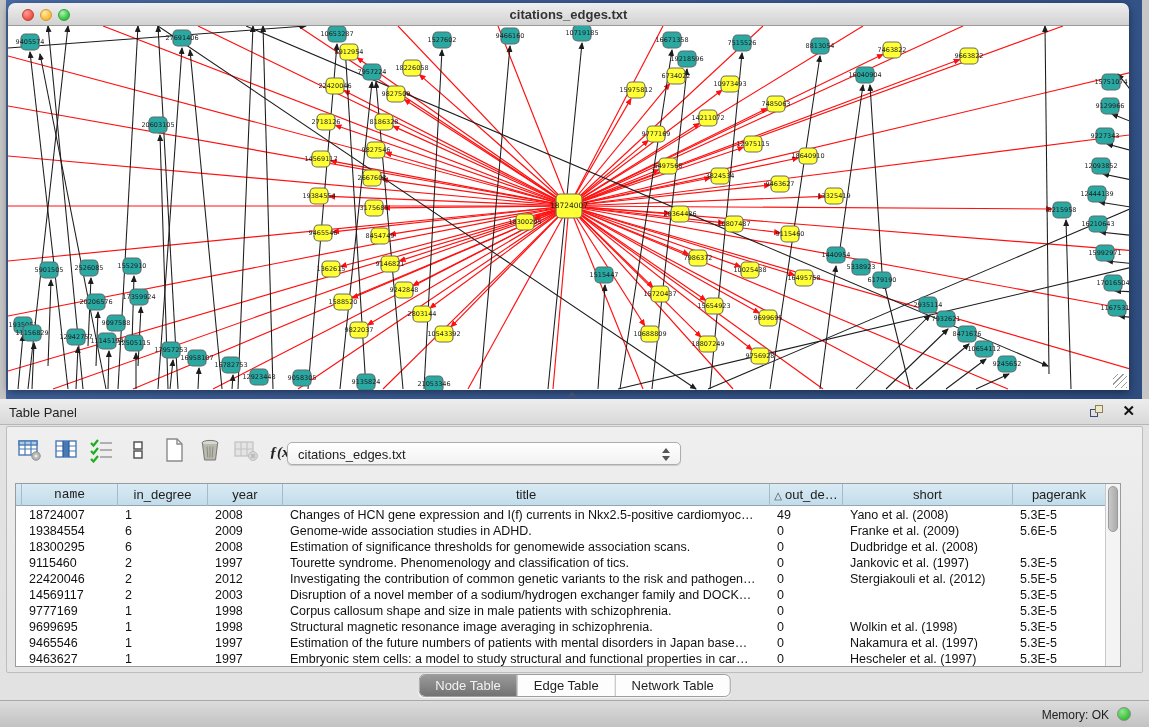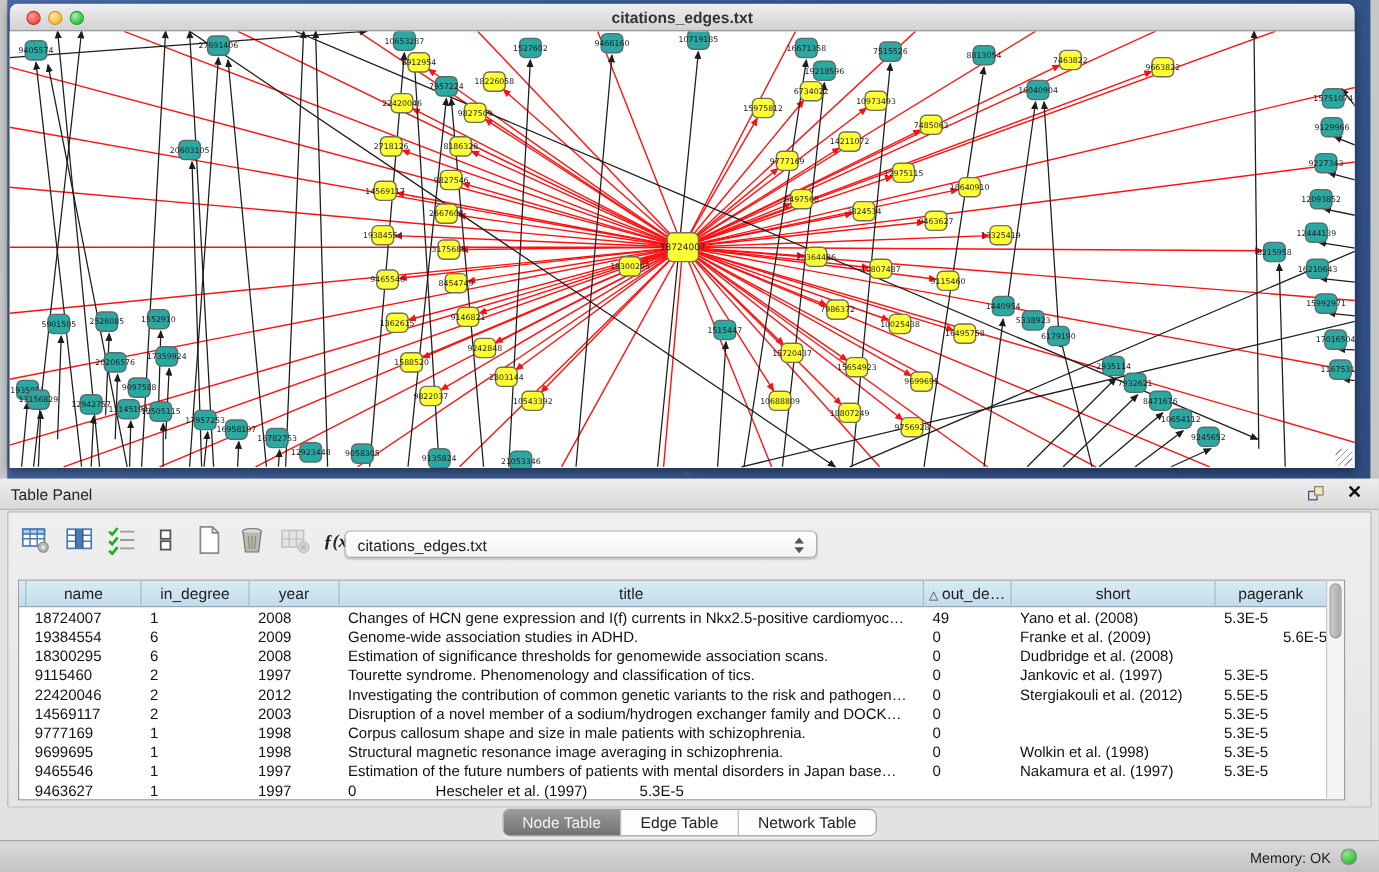--- a/index.html
+++ b/index.html
@@ -494,21 +494,21 @@
     <div class="combo">
       <span class="combo-text">citations_edges.txt</span>
       <span class="combo-arrows">
           <span class="up"></span>
           <span class="dn"></span>
         </span>
     </div>
     <div class="data-table">
       <div class="thead">
           <div class="th" style="width: 6px;"></div>
-          <div class="th" style="width: 96px;"><span>name</span></div>
+          <div class="th" style="width: 96px; font-family: Liberation Mono, monospace;"><span>name</span></div>
           <div class="th" style="width: 90px;"><span>in_degree</span></div>
           <div class="th" style="width: 75px;"><span>year</span></div>
           <div class="th" style="width: 487px;"><span>title</span></div>
           <div class="th" style="width: 73px;"><span class="sort-tri">△</span><span>out_de…</span></div>
           <div class="th" style="width: 170px;"><span>short</span></div>
           <div class="th" style="width: 93px;"><span>pagerank</span></div>
         </div>
       <div class="tbody">
           <div class="tr">
             <div class="td" style="width: 6px; padding: 0px;"></div>
@@ -521,21 +521,21 @@
             <div class="td" style="width: 93px;">5.3E-5</div>
           </div>
           <div class="tr">
             <div class="td" style="width: 6px; padding: 0px;"></div>
             <div class="td" style="width: 96px;">19384554</div>
             <div class="td" style="width: 90px;">6</div>
             <div class="td" style="width: 75px;">2009</div>
             <div class="td" style="width: 487px;">Genome-wide association studies in ADHD.</div>
             <div class="td" style="width: 73px;">0</div>
             <div class="td" style="width: 170px;">Franke et al. (2009)</div>
-            <div class="td" style="width: 93px; text-align: right;">5.6E-5</div>
+            <div class="td" style="width: 93px;">5.6E-5</div>
           </div>
           <div class="tr">
             <div class="td" style="width: 6px; padding: 0px;"></div>
             <div class="td" style="width: 96px;">18300295</div>
             <div class="td" style="width: 90px;">6</div>
             <div class="td" style="width: 75px;">2008</div>
             <div class="td" style="width: 487px;">Estimation of significance thresholds for genomewide association scans.</div>
             <div class="td" style="width: 73px;">0</div>
             <div class="td" style="width: 170px;">Dudbridge et al. (2008)</div>
             <div class="td" style="width: 93px; margin-top: 44px;">5.9E-5</div>
@@ -598,20 +598,21 @@
             <div class="td" style="width: 487px;">Estimation of the future numbers of patients with mental disorders in Japan base…</div>
             <div class="td" style="width: 73px;">0</div>
             <div class="td" style="width: 170px;">Nakamura et al. (1997)</div>
             <div class="td" style="width: 93px;">5.3E-5</div>
           </div>
           <div class="tr">
             <div class="td" style="width: 6px; padding: 0px;"></div>
             <div class="td" style="width: 96px;">9463627</div>
             <div class="td" style="width: 90px;">1</div>
             <div class="td" style="width: 75px;">1997</div>
+            <div class="td" style="width: 487px;">Embryonic stem cells: a model to study structural and functional properties in car…</div>
             <div class="td" style="width: 73px;">0</div>
             <div class="td" style="width: 170px;">Hescheler et al. (1997)</div>
             <div class="td" style="width: 93px;">5.3E-5</div>
           </div>
         </div>
       <div class="vscroll">
         <div class="vthumb"></div>
       </div>
     </div>
     <div class="tabs">

